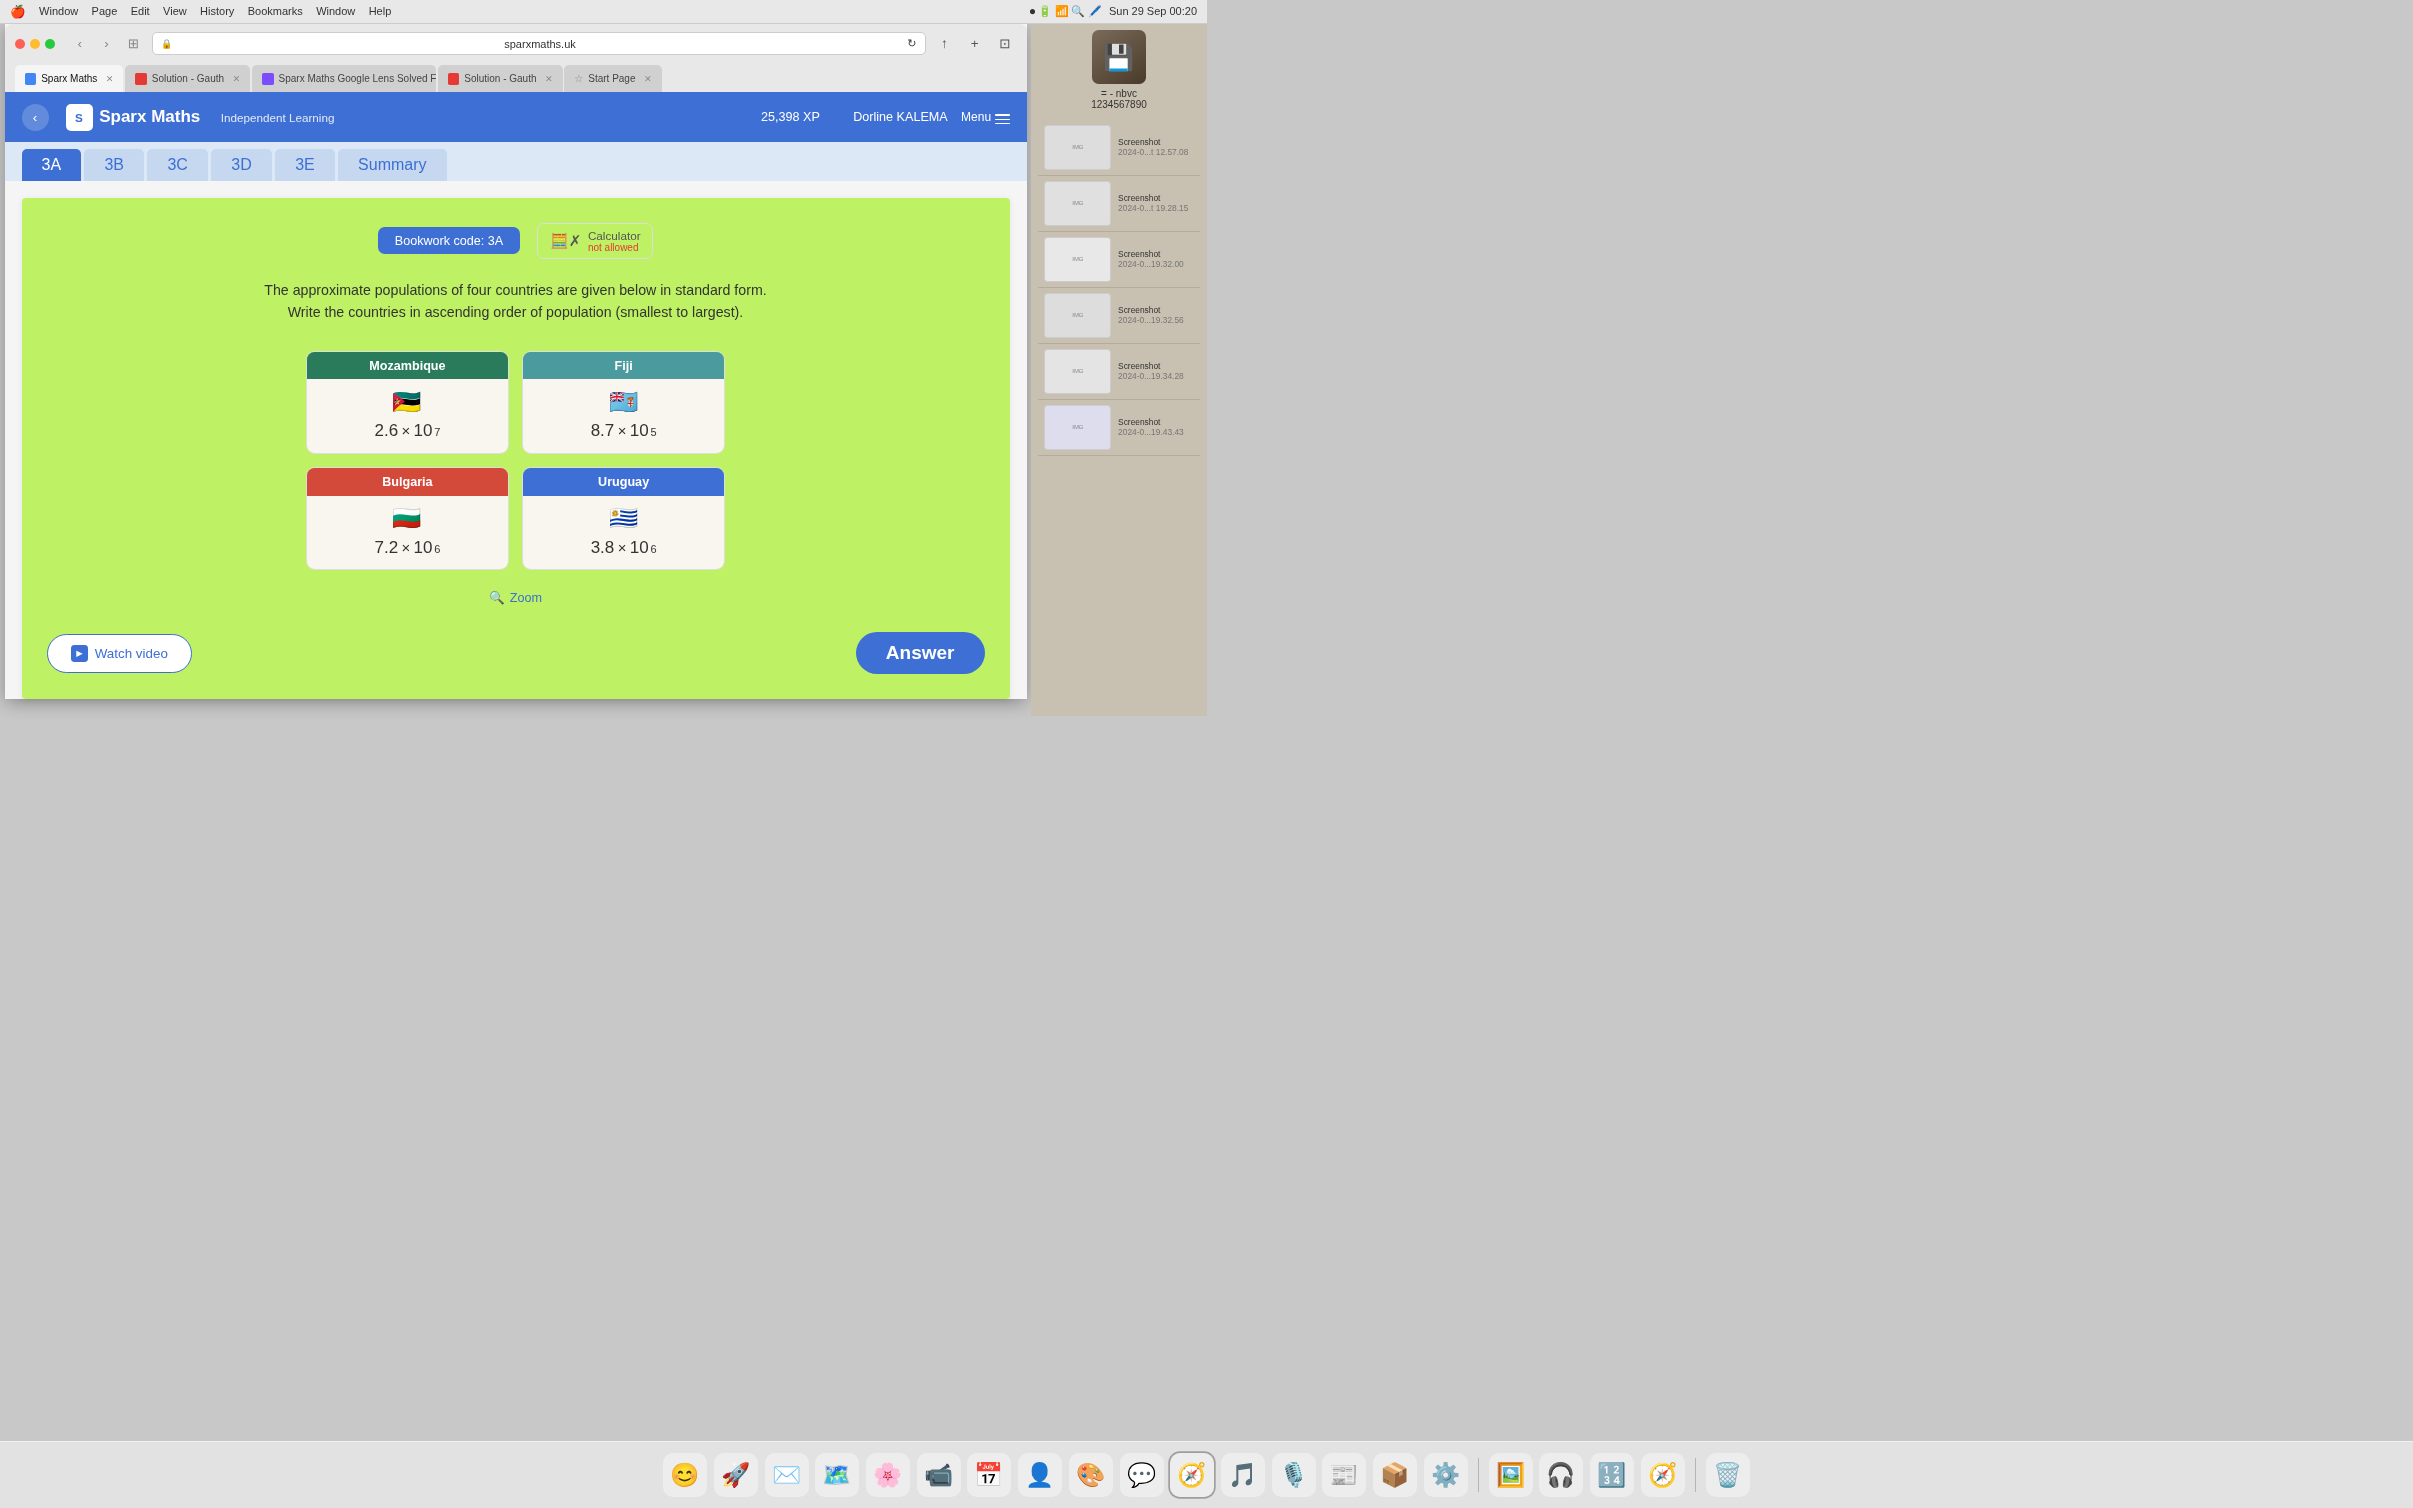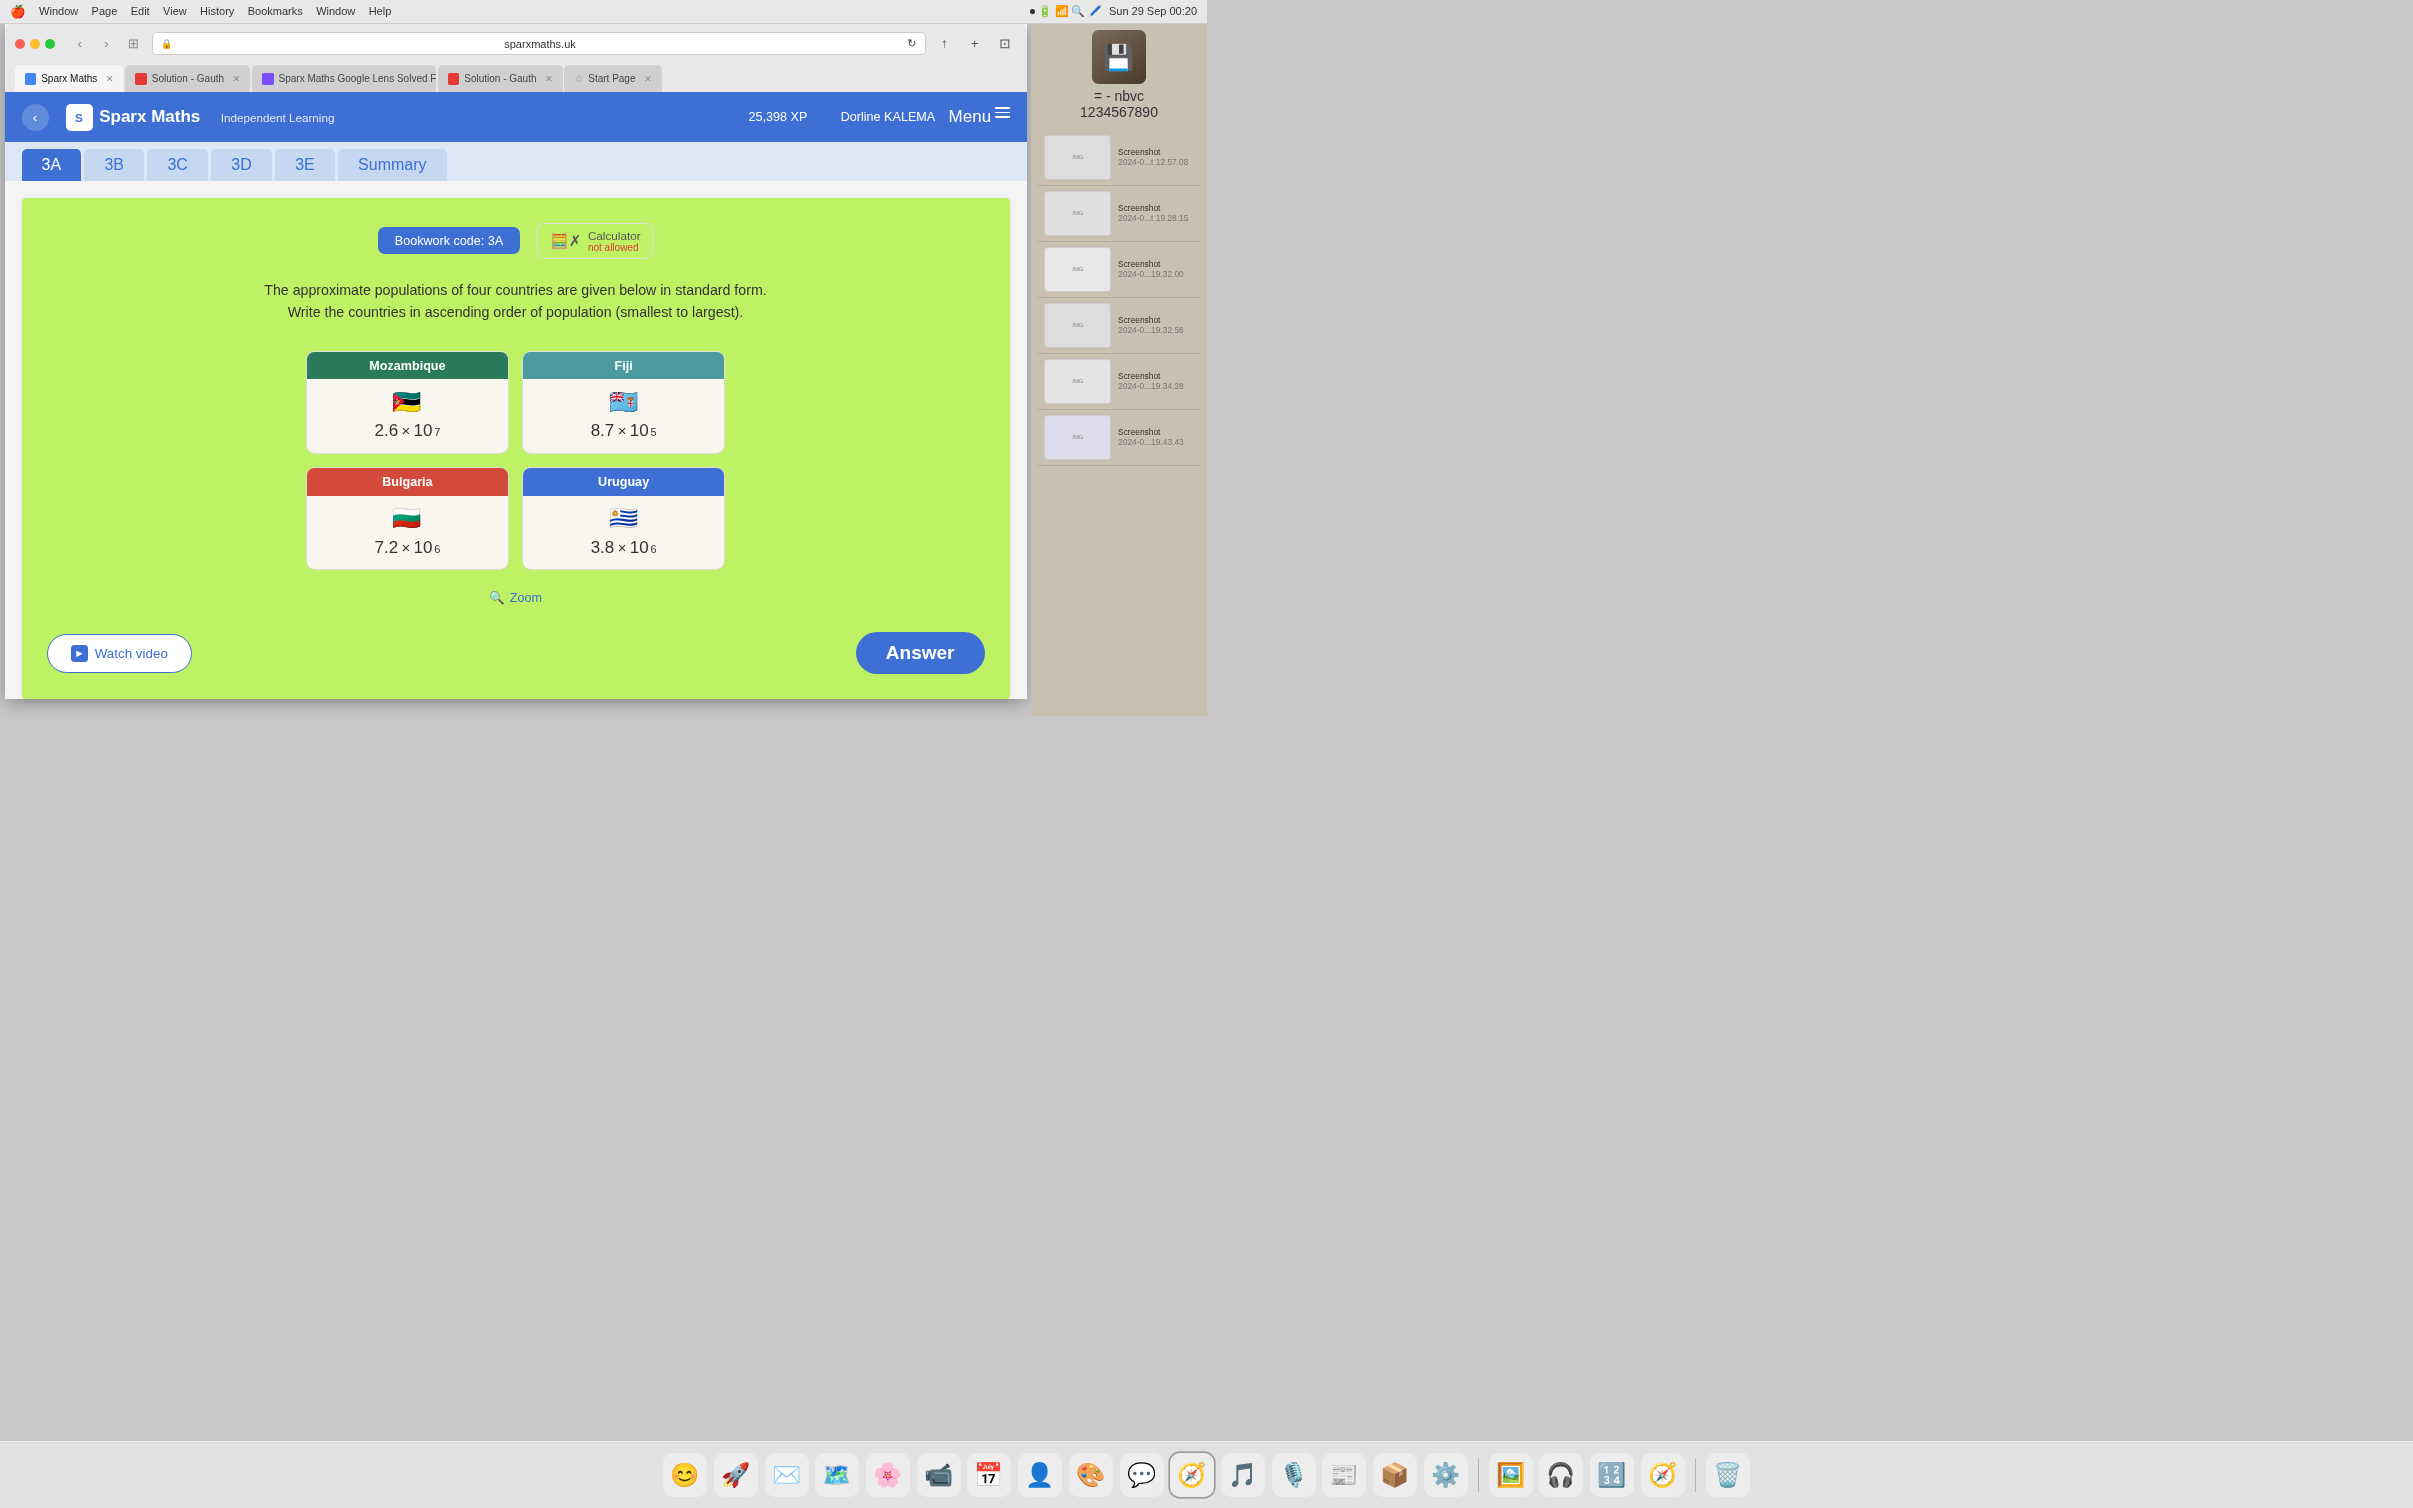--- a/index.html
+++ b/index.html
@@ -251,23 +251,23 @@
     .user-name {
       color: white;
       font-size: 12.6px;
       margin-left: 20px;
     }
     .menu-btn {
       background: none;
       border: none;
       cursor: pointer;
       color: white;
-      font-size: 17px;
-      display: flex;
-      align-items: flex-start;
+      font-size: 12px;
+      display: flex;
+      align-items: flex-end;
       gap: 3.4px;
     }
     .hamburger-icon {
       display: flex;
       flex-direction: column;
       gap: 2.5px;
     }
     .hamburger-icon span {
       display: block;
       width: 15px;
@@ -735,21 +735,21 @@
 
     </div>
   </div>
 </div>
 
 </div>
 
 <div style="width: 176px; background: #c8c0b0; flex-shrink: 0; padding: 6.7px;">
   <div style="display: flex; flex-direction: column; align-items: center; margin-bottom: 10px;">
     <div style="width: 54px; height: 54px; background: linear-gradient(145deg, #7a6a5a, #4a3a2a); border-radius: 6.7px; display: flex; align-items: center; justify-content: center; font-size: 25px;">💾</div>
-    <div style="font-size: 14px; color: #333; text-align: center; margin-top: 3.4px; white-space: pre-line;">= - nbvc
+    <div style="font-size: 10px; color: #333; text-align: center; margin-top: 3.4px; white-space: pre-line;">= - nbvc
 1234567890</div>
   </div>
 
   <div>
     <div class="screenshot-item">
       <div class="screenshot-thumb" style="background: #ddd; font-size: 5.9px; color: #888; display:flex;align-items:center;justify-content:center;">IMG</div>
       <div class="screenshot-info">
         <div class="name">Screenshot</div>
         <div class="date">2024-0...t 12.57.08</div>
       </div>

